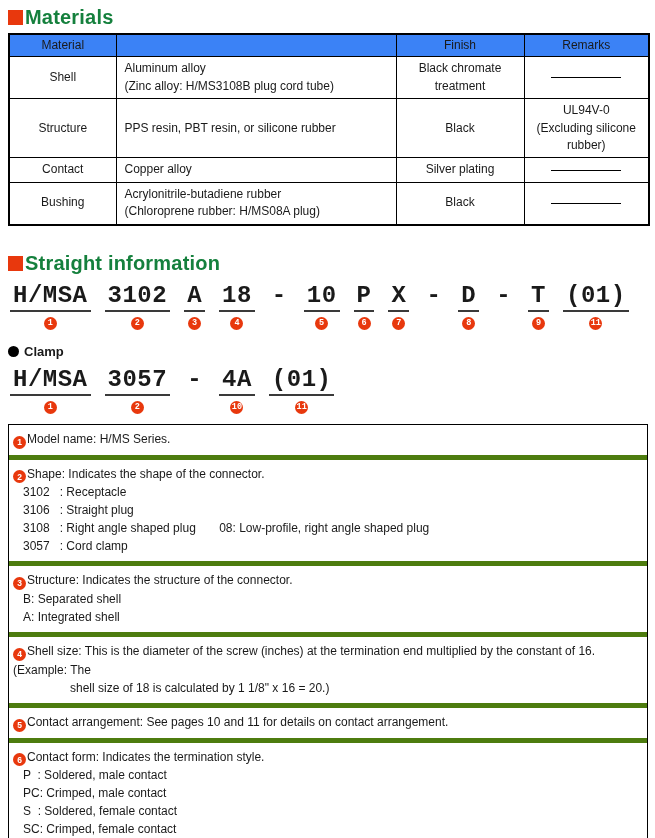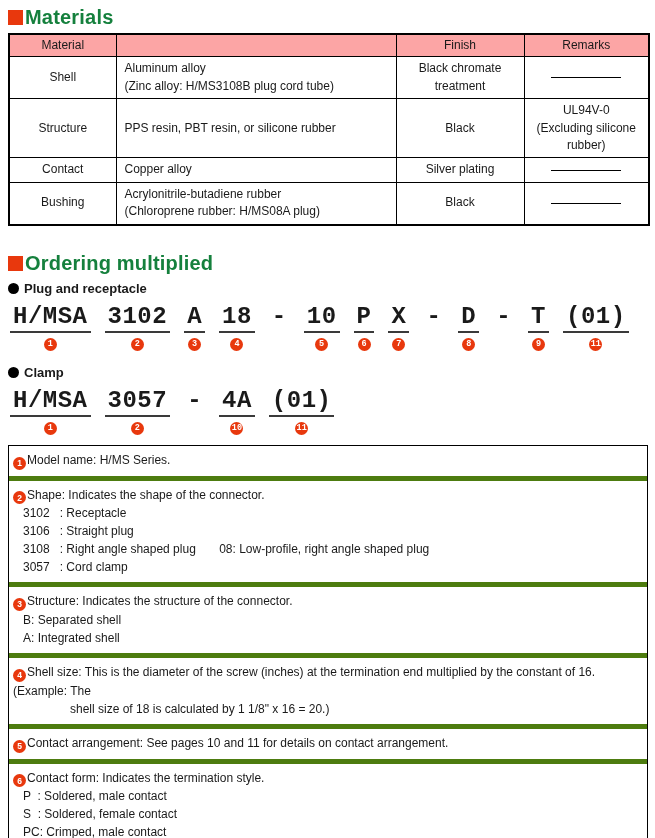--- a/index.html
+++ b/index.html
@@ -34,21 +34,21 @@
   }
   table.mat th, table.mat td {
     border:1px solid #000;
     font-size:12px;
     padding:3px 8px;
     vertical-align:middle;
     white-space:pre-line;
     line-height:1.45;
   }
   table.mat th {
-    background:#fca5a5;
+    background:#3b82f6;
     font-weight:normal;
     text-align:center;
     height:21px;
     padding:2px 4px;
   }
   .col-material { width:107px; }
   .col-desc     { width:280px; }
   .col-finish   { width:128px; }
   .col-remarks  { width:125px; }
   td.c { text-align:center; }
@@ -164,27 +164,23 @@
           <td class="l">Acrylonitrile-butadiene rubber
 (Chloroprene rubber: H/MS08A plug)</td>
           <td class="c">Black</td>
           <td class="c"><span class="dash-line"></span></td>
         </tr>
       </tbody>
   </table>
 
   <div class="sec-title" style="margin-top:26px;">
     <span class="red-sq"></span>
-    <span>Ordering multiplied</span>
+    <span>Straight information</span>
   </div>
 
-  <div class="bullet-row">
-    <span class="bullet-dot"></span>
-    <span>Plug and receptacle</span>
-  </div>
   <div class="pn-row" id="pn-plug">
       <div class="pn-seg">
         <span class="pn-text">H/MSA</span>
         <span class="circ">1</span>
       </div>
       <div class="pn-seg">
         <span class="pn-text">3102</span>
         <span class="circ">2</span>
       </div>
       <div class="pn-seg">
@@ -275,19 +271,19 @@
       <div class="note-row">
         <div class="note-line ind0"><span class="circ">4</span>Shell size: This is the diameter of the screw (inches) at the termination end multiplied by the constant of 16. (Example: The</div>
         <div class="note-line ind2">shell size of 18 is calculated by 1 1/8" x 16 = 20.)</div>
       </div>
       <div class="note-row">
         <div class="note-line ind0"><span class="circ">5</span>Contact arrangement: See pages 10 and 11 for details on contact arrangement.</div>
       </div>
       <div class="note-row">
         <div class="note-line ind0"><span class="circ">6</span>Contact form: Indicates the termination style.</div>
         <div class="note-line ind1">P  : Soldered, male contact</div>
+        <div class="note-line ind1">PC: Crimped, male contact</div>
         <div class="note-line ind1">S  : Soldered, female contact</div>
-        <div class="note-line ind1">PC: Crimped, male contact</div>
         <div class="note-line ind1">SC: Crimped, female contact</div>
       </div>
     </div>
 
 </div>
 
 </body></html>

